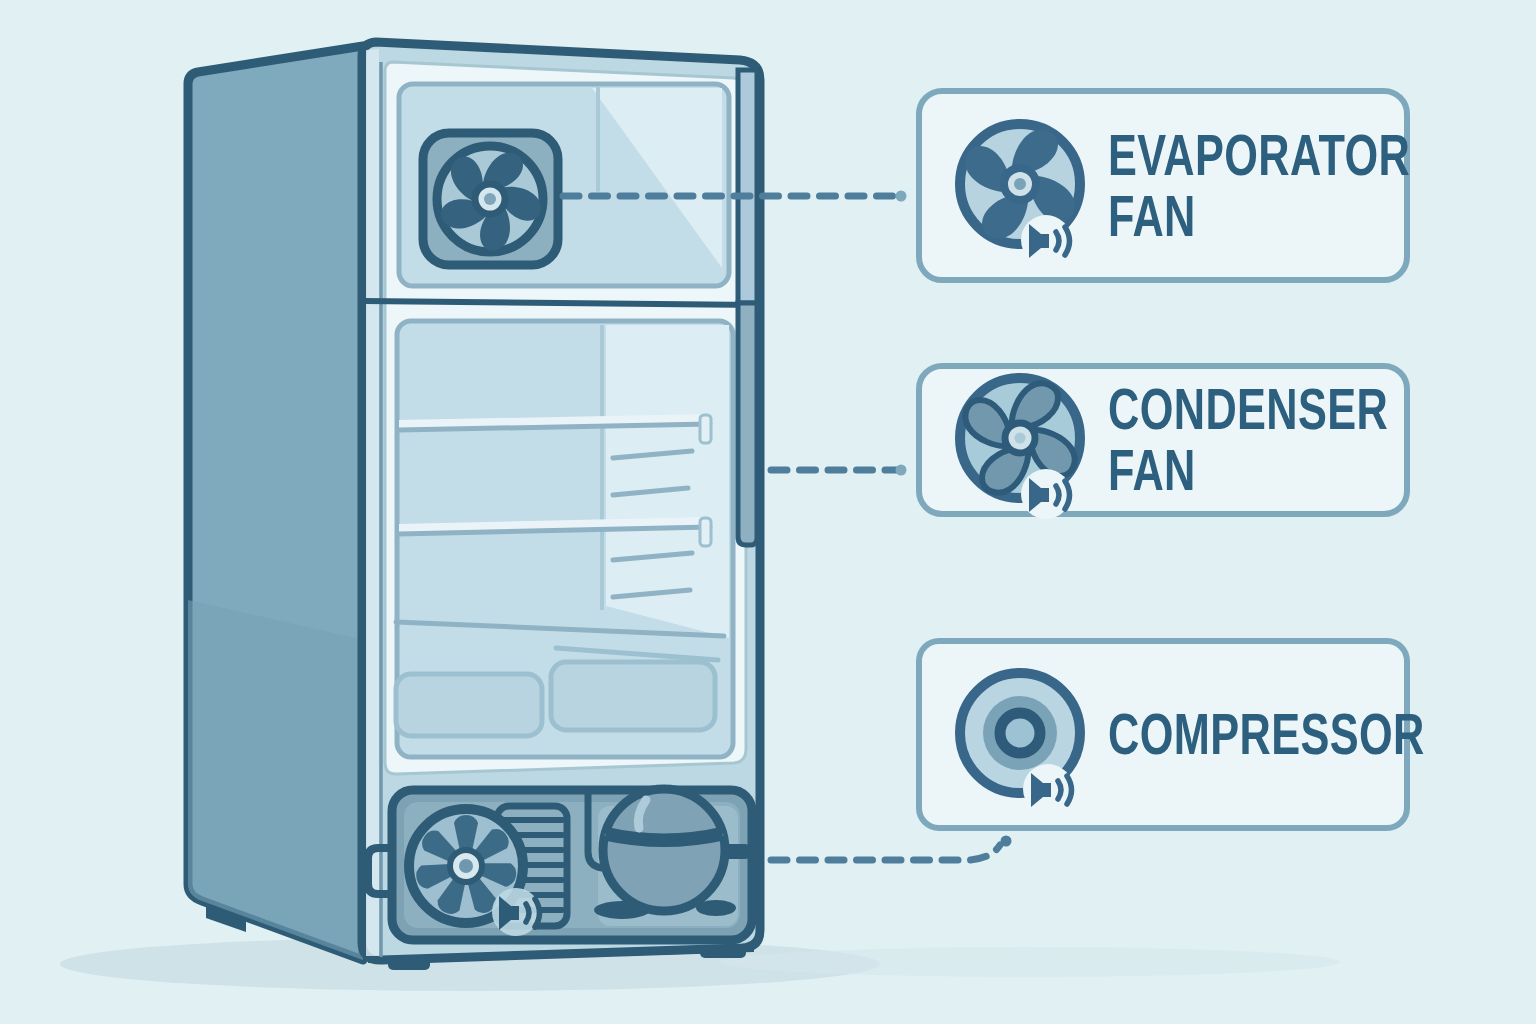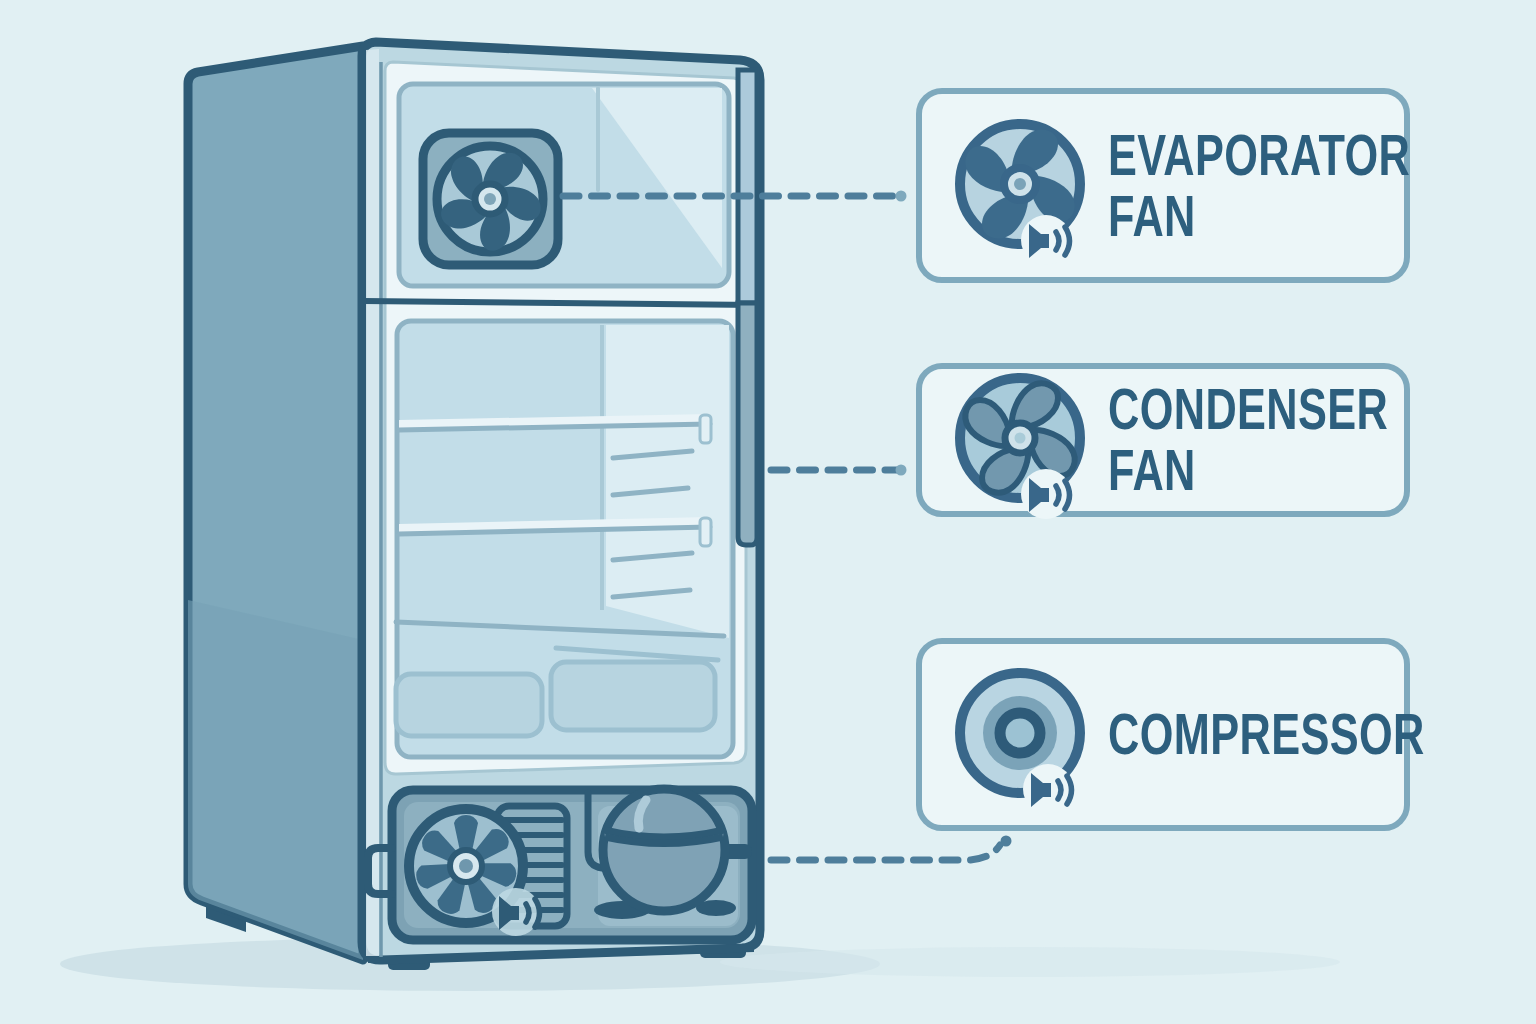--- a/index.html
+++ b/index.html
@@ -222,21 +222,21 @@
         <path d="M 10,-8 Q 16,1 10,10" fill="none" stroke="#39678a" stroke-width="5.5" stroke-linecap="round"></path>
         <path d="M 19,-13 Q 28,1 19,15" fill="none" stroke="#39678a" stroke-width="5.5" stroke-linecap="round"></path>
       </g>
     </svg>
     <div class="label-text">
       <span>CONDENSER</span>
       <span>FAN</span>
     </div>
   </div>
 
-  <div class="label-box" style="top:638px;height:193px;">
+  <div class="label-box" style="top:638px;height:193px;border-radius:23px;">
     <svg class="label-icon" width="152" height="160" viewBox="-76 -78 152 160">
       <circle r="60" fill="#b9d5e2" stroke="#39678a" stroke-width="10"></circle>
       <circle r="37" fill="#7ba3b8"></circle>
       <circle r="20" fill="#9cc2d3" stroke="#2e5b79" stroke-width="11"></circle>
       <g transform="translate(28,56)">
         <circle r="25" fill="#ecf6f8"></circle>
         <path d="M -17,-16 L -17,18 L -5,8 L 3,8 L 3,-6 L -5,-6 Z" fill="#39678a"></path>
         <path d="M 10,-8 Q 16,1 10,10" fill="none" stroke="#39678a" stroke-width="5.5" stroke-linecap="round"></path>
         <path d="M 19,-13 Q 28,1 19,15" fill="none" stroke="#39678a" stroke-width="5.5" stroke-linecap="round"></path>
       </g>

